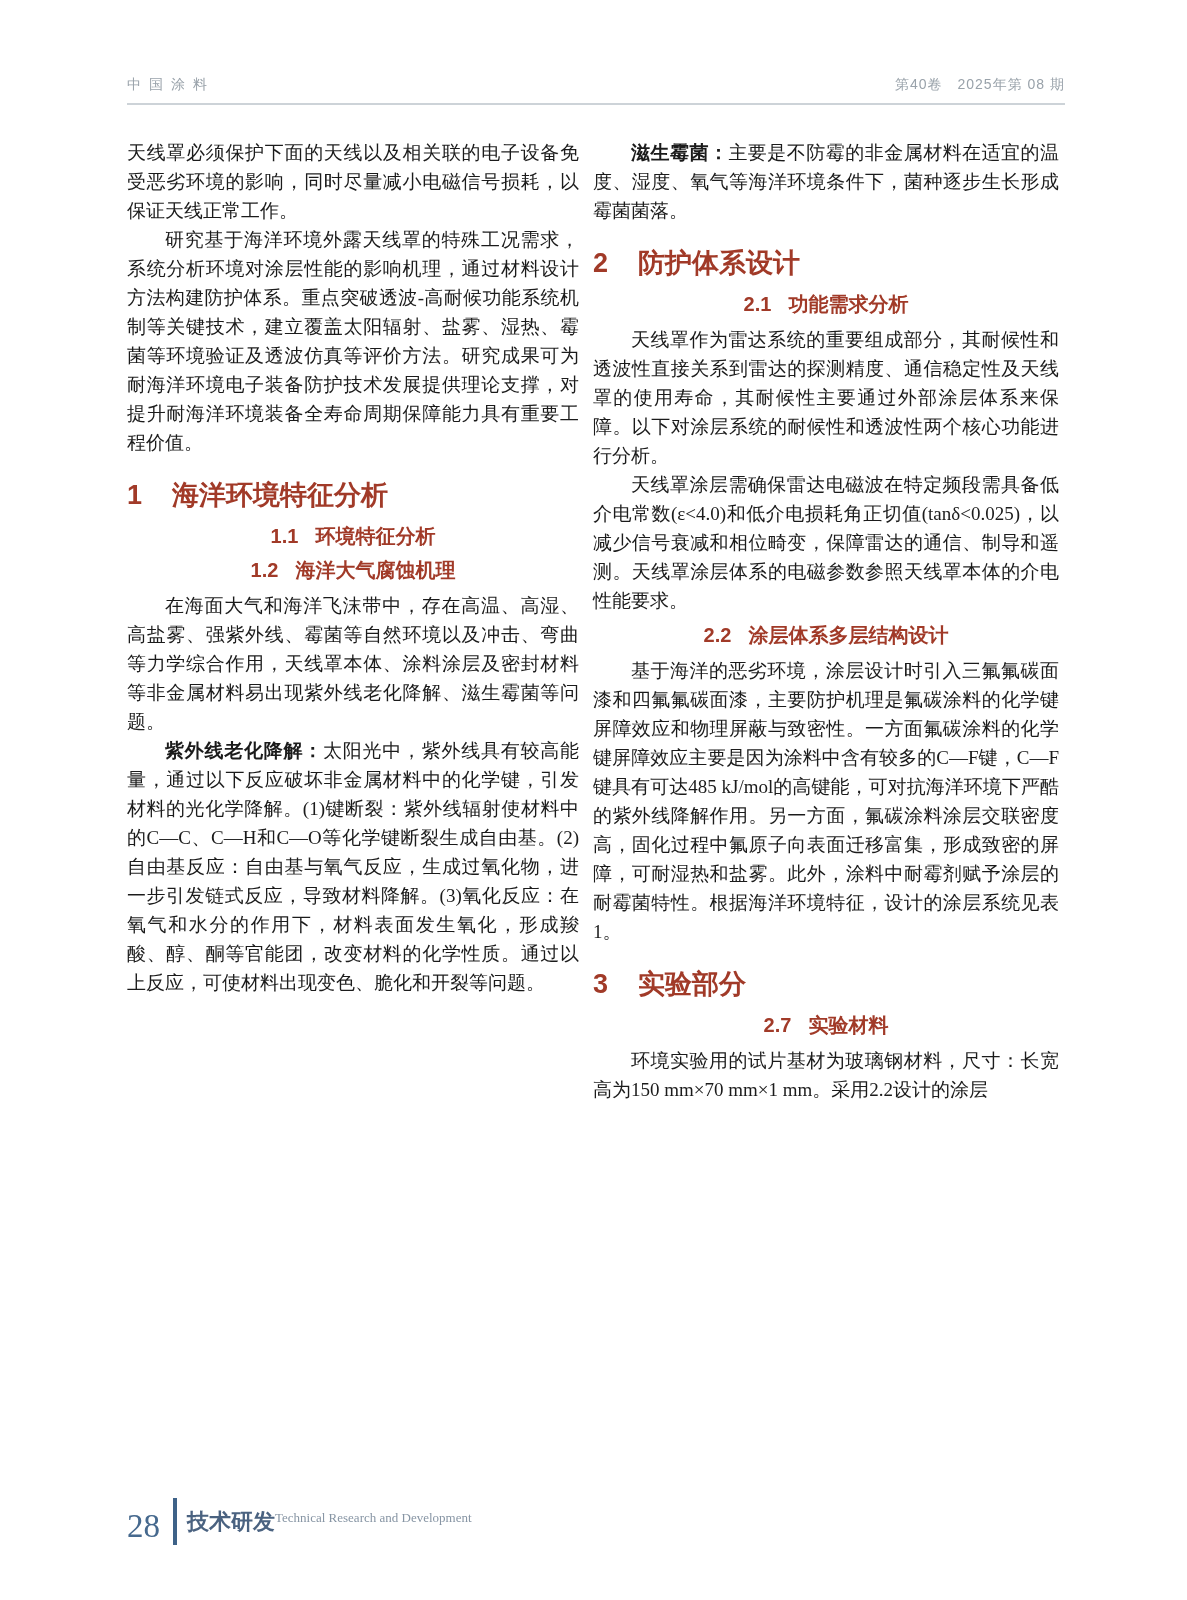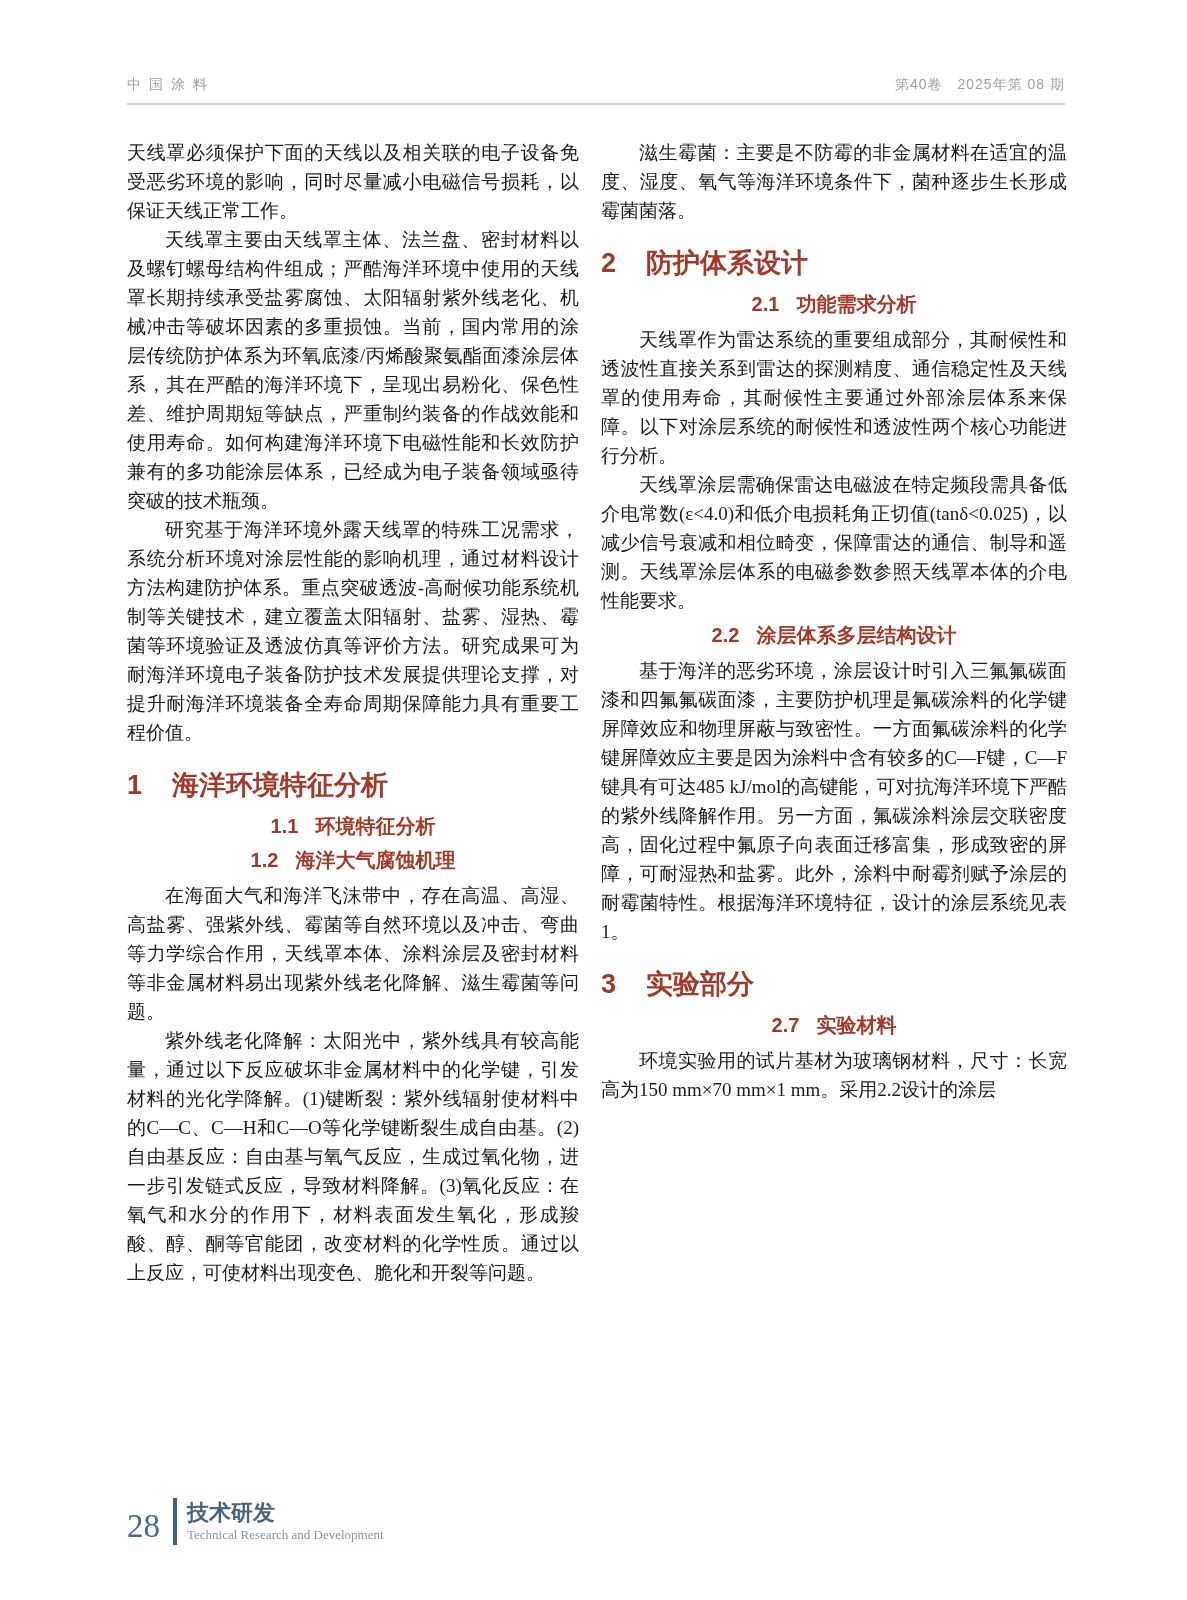--- a/index.html
+++ b/index.html
@@ -31,42 +31,42 @@
   }
   .journal-name { letter-spacing: 8px; }
   .issue-info { letter-spacing: 1px; }
 
   
   .columns {
     position: absolute;
     top: 138px; left: 127px;
     width: 940px; height: 1352px;
     display: flex;
-    gap: 22px;
+    gap: 14px;
     overflow: hidden;
   }
   .col { width: 452px; }
   .col-right { width: 466px; }
 
   .col p {
     margin: 0;
     font-size: 19px;
     line-height: 29px;
     text-align: justify;
     word-break: break-all;
   }
   .col p.indent { text-indent: 2em; }
   .col sup {
     font-size: 0.6em;
     vertical-align: super;
     line-height: 0;
   }
   .col b.lead {
     font-family: "Liberation Sans", sans-serif;
-    font-weight: normal;
+    font-weight: bold;
   }
 
   .h1 {
     display: flex;
     align-items: baseline;
     margin: 21px 0 11px;
     font-family: "Liberation Sans", sans-serif;
     font-weight: bold;
     font-size: 27px;
     line-height: 34px;
@@ -98,21 +98,21 @@
     font-size: 33px;
     color: #46698e;
     margin-right: 13px;
     align-self: flex-end;
   }
   .footer-bar {
     width: 4px; height: 47px;
     background: #3e6288;
     margin-right: 10px;
   }
-  .footer-section { display: flex; flex-direction: column; justify-content: flex-end; }
+  .footer-section { display: flex; flex-direction: row; justify-content: flex-end; }
   .sec-cn {
     font-family: "Liberation Sans", sans-serif;
     font-weight: bold;
     font-size: 22px;
     line-height: 26px;
     color: #4a6280;
   }
   .sec-en {
     font-family: "Liberation Serif", serif;
     font-size: 13px;
@@ -126,21 +126,20 @@
 <div class="page">
 
   <header class="page-header">
     <span class="journal-name">中国涂料</span>
     <span class="issue-info">第40卷　2025年第 08 期</span>
   </header>
 
   <main class="columns">
     <div class="col" id="col-left">
         <p>天线罩必须保护下面的天线以及相关联的电子设备免受恶劣环境的影响，同时尽量减小电磁信号损耗，以保证天线正常工作。</p>
-        <p class="indent">天线罩主要由天线罩主体、法兰盘、密封材料以及螺钉螺母结构件组成；严酷海洋环境中使用的天线罩长期持续承受盐雾腐蚀、太阳辐射紫外线老化、机械冲击等破坏因素的多重损蚀。当前，国内常用的涂层传统防护体系为环氧底漆/丙烯酸聚氨酯面漆涂层体系，其在严酷的海洋环境下，呈现出易粉化、保色性差、维护周期短等缺点，严重制约装备的作战效能和使用寿命。如何构建海洋环境下电磁性能和长效防护兼有的多功能涂层体系，已经成为电子装备领域亟待突破的技术瓶颈。</p>
         <p class="indent">研究基于海洋环境外露天线罩的特殊工况需求，系统分析环境对涂层性能的影响机理，通过材料设计方法构建防护体系。重点突破透波-高耐候功能系统机制等关键技术，建立覆盖太阳辐射、盐雾、湿热、霉菌等环境验证及透波仿真等评价方法。研究成果可为耐海洋环境电子装备防护技术发展提供理论支撑，对提升耐海洋环境装备全寿命周期保障能力具有重要工程价值。</p>
         <div class="h1">
           <span class="hnum">1</span>
           <span>海洋环境特征分析</span>
         </div>
         <div class="h2">
           <span class="hnum">1.1</span>
           <span>环境特征分析</span>
         </div>
         <div class="h2">

